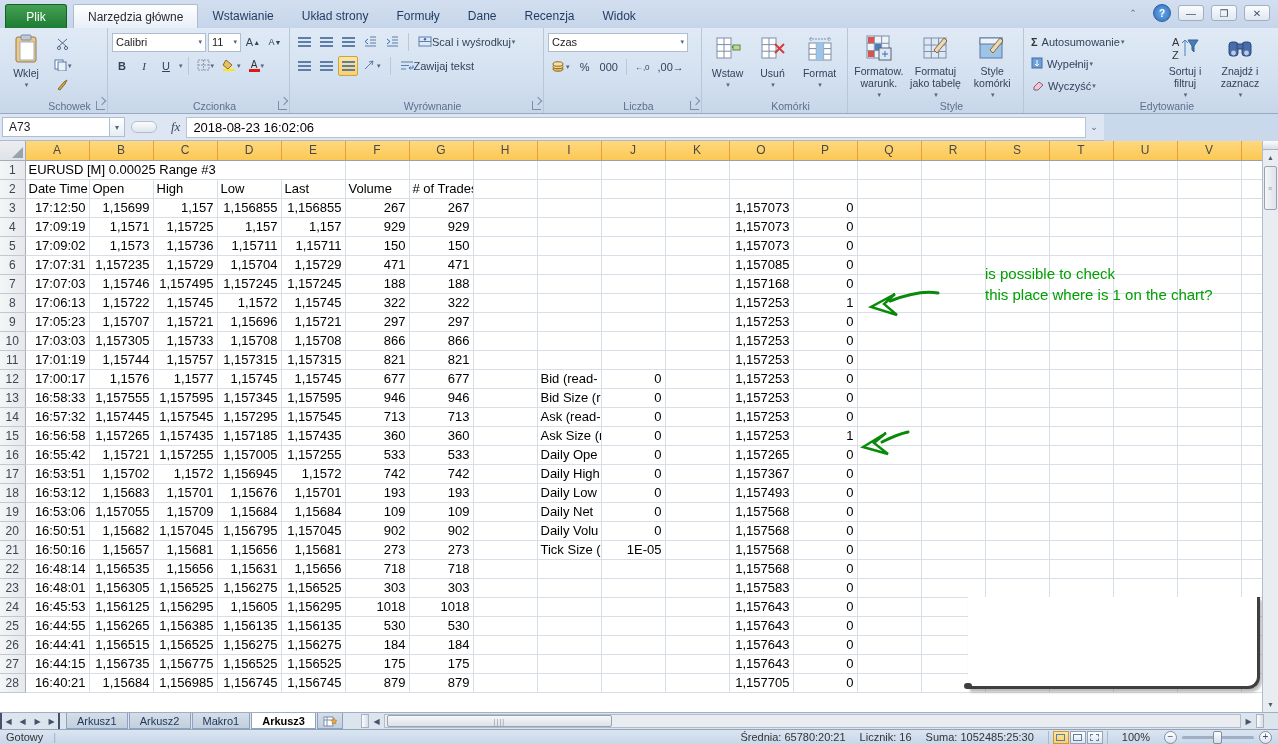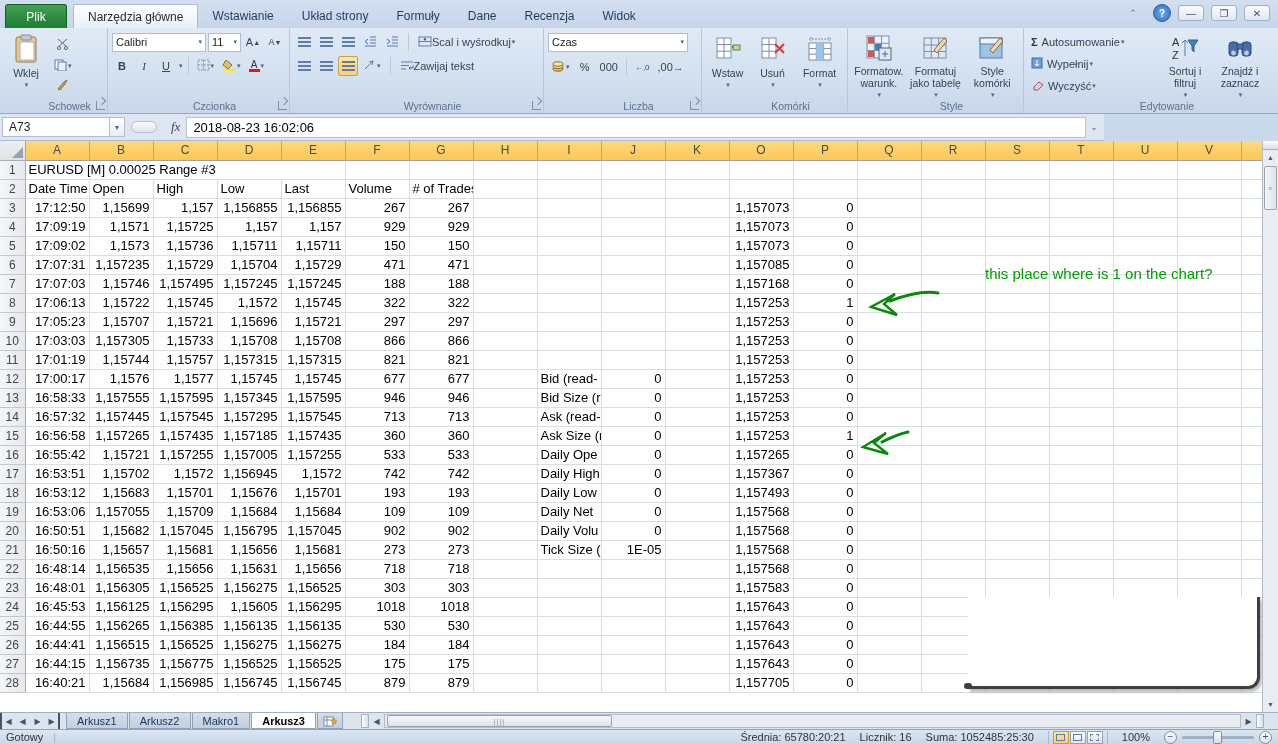--- a/index.html
+++ b/index.html
@@ -1171,20 +1171,21 @@
           <td class=""></td>
           <td class=""></td>
           <td></td>
         </tr>
       </tbody>
   </table>
 
   <div class="whitebox"></div>
 
   <div class="note" style="color: rgb(0, 160, 0);">
+    <div>is possible to check</div>
     <div>this place where is 1 on the chart?</div>
   </div>
   <svg class="marks" width="1262" height="571">
     <g fill="none" stroke-width="3" stroke-linecap="round" stroke="#0a8a0a">
       <path d="M 938 152 C 922 149 903 155 890 160"></path>
       <path d="M 895 153 L 871 166 L 897 174 L 884 163 Z" stroke-width="2.4"></path>
     </g>
     <g fill="none" stroke-width="3" stroke-linecap="round" stroke="#0a8a0a">
       <path d="M 908 291 C 898 293 890 297 882 301"></path>
       <path d="M 886 292 L 863 306 L 888 313 L 874 302 Z" stroke-width="2.4"></path>

